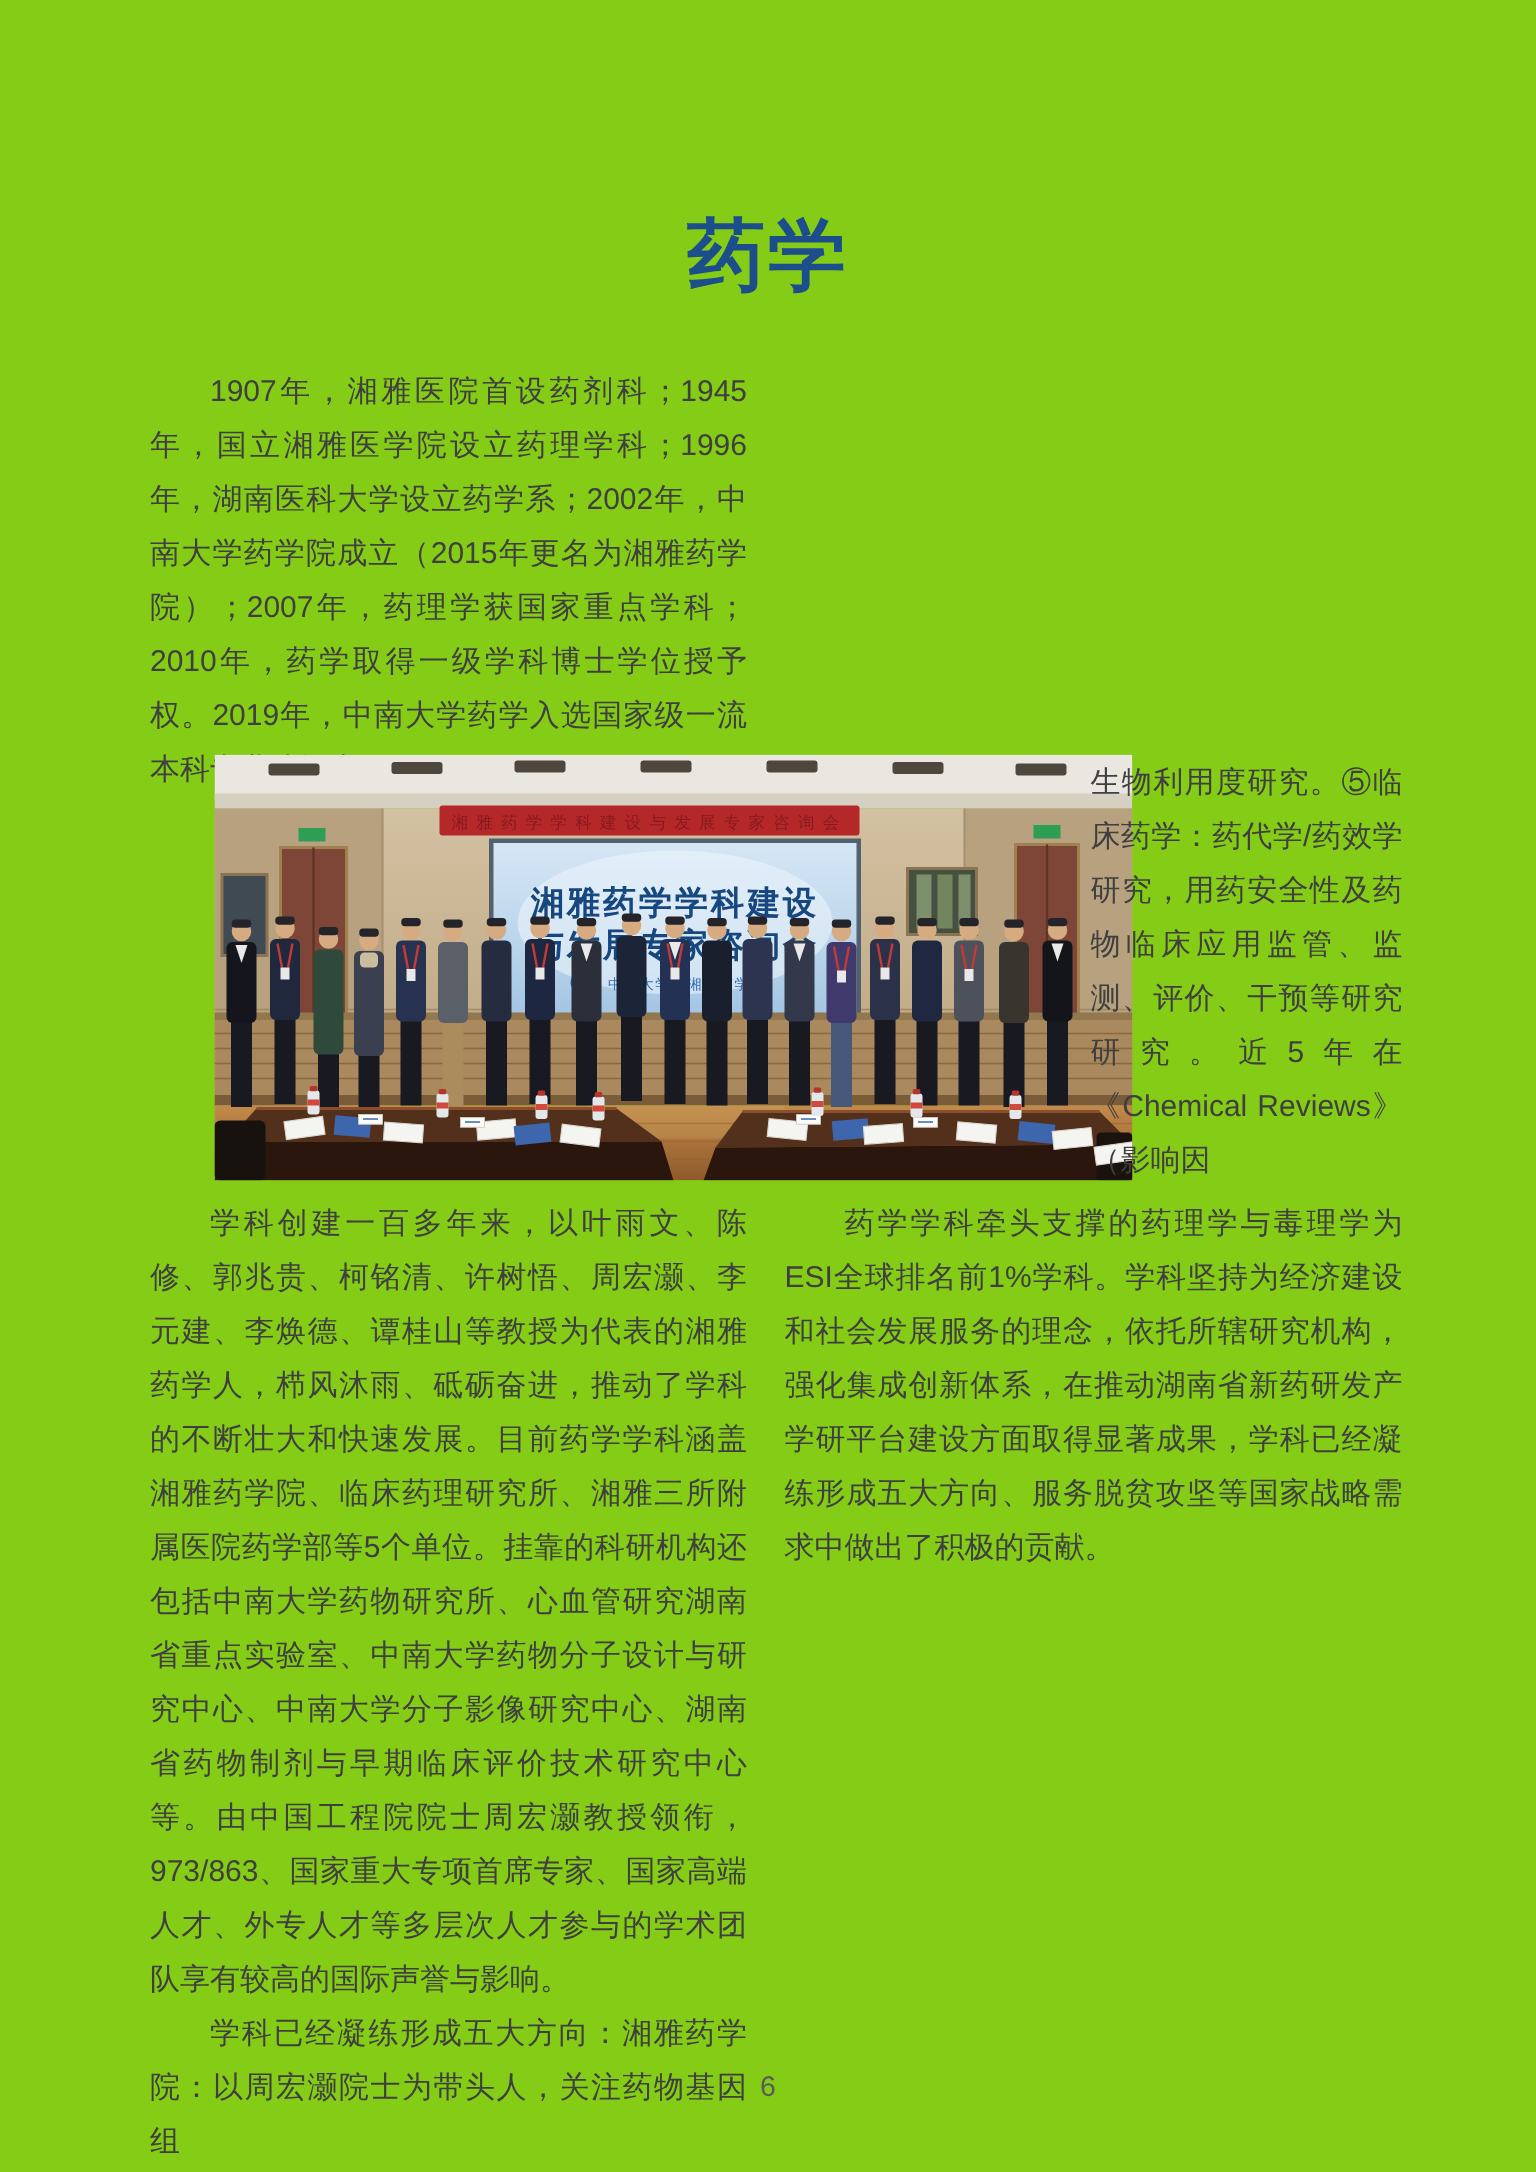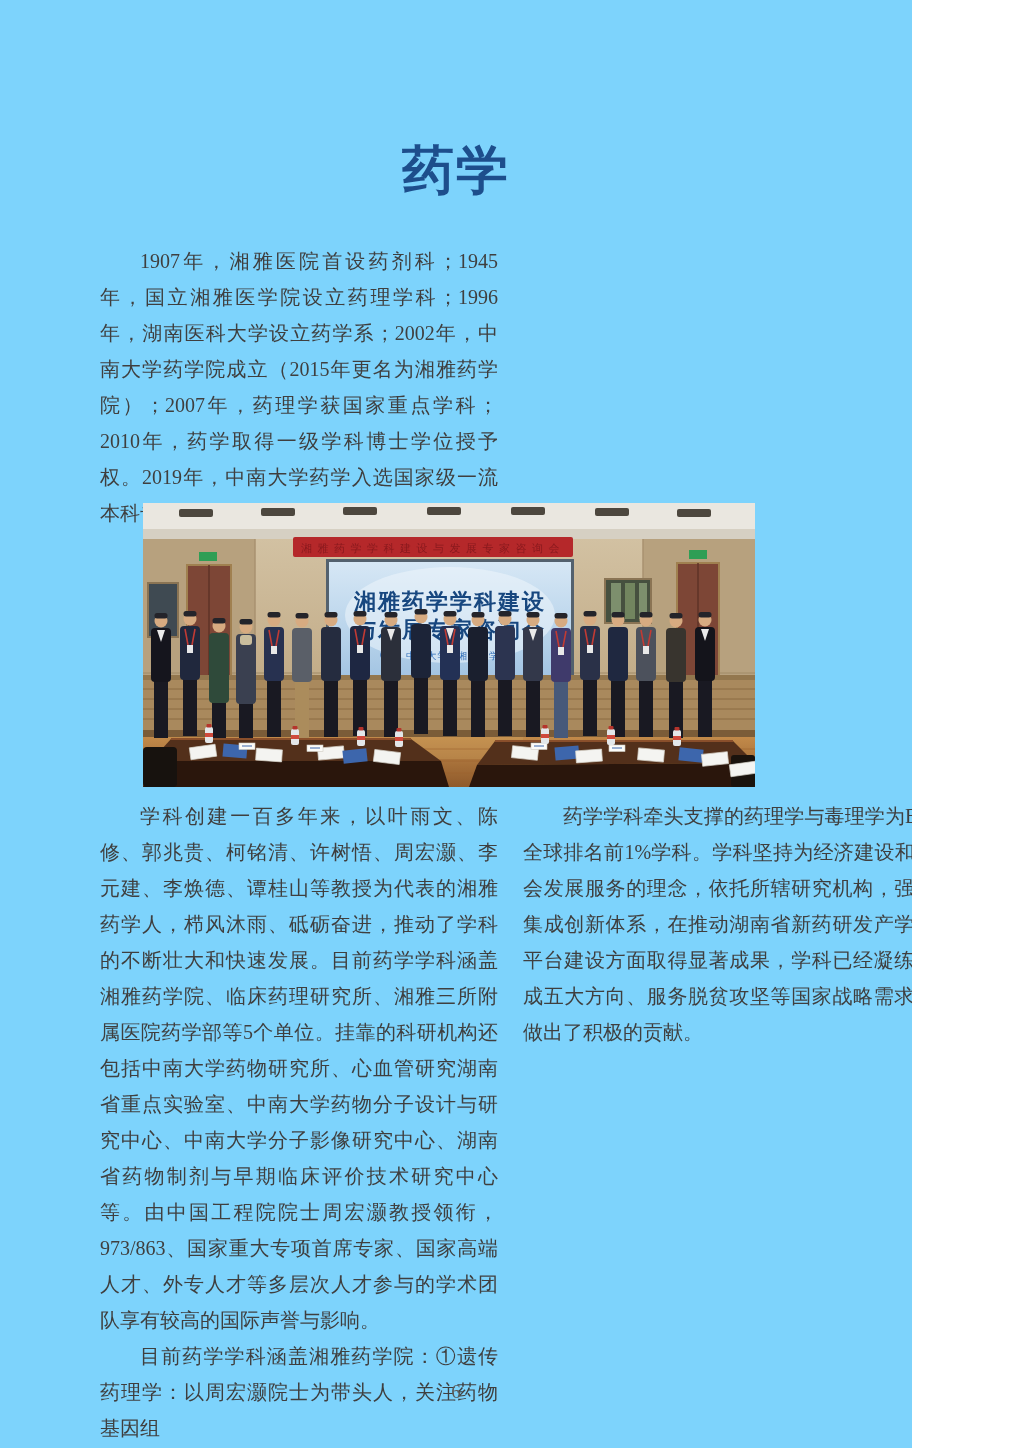--- a/index.html
+++ b/index.html
@@ -4,23 +4,23 @@
 <style>
   :root{
     --title-blue:#1d4e8c;
     --body-text:#3f3f3f;
     --banner-red:#b5282a;
     --screen-text-blue:#17477f;
   }
   html,body{margin:0;padding:0;background:#ffffff;}
   .page{
     position:relative;
-    width:912px;height:1448px;
-    background:#7dd3fc;
-    font-family:Liberation Serif, serif;
+    width:1024px;height:1448px;
+    background:#84cc16;
+    font-family:Liberation Sans, sans-serif;
     overflow:hidden;
   }
   .page-title{
     position:absolute;left:0;top:136px;width:100%;
     text-align:center;
     font-size:52px;font-weight:900;
     color:var(--title-blue);
     letter-spacing:2px;
     margin:0;
   }
@@ -392,24 +392,27 @@
           <g>
             <rect x="530" y="227" width="8" height="16" rx="2" fill="#e3e7e9"></rect>
             <rect x="530" y="233" width="8" height="4" fill="#cf4a3c"></rect>
             <rect x="531.5" y="224" width="5" height="3.5" rx="1" fill="#b5342c"></rect>
           </g>
           <rect x="587" y="260" width="26" height="12" fill="#f4f4f1" stroke="#d8d5cc" stroke-width="0.7" transform="rotate(-8 600 266)"></rect>
         </g>
     </svg>
   </div>
 
+  <div class="body-text col-right-narrow">
+    <p>生物利用度研究。⑤临床药学：药代学/药效学研究，用药安全性及药物临床应用监管、监测、评价、干预等研究研究。近5年在《Chemical Reviews》（影响因</p>
+  </div>
 
   <div class="body-text col-left-2">
     <p class="indent">学科创建一百多年来，以叶雨文、陈修、郭兆贵、柯铭清、许树悟、周宏灏、李元建、李焕德、谭桂山等教授为代表的湘雅药学人，栉风沐雨、砥砺奋进，推动了学科的不断壮大和快速发展。目前药学学科涵盖湘雅药学院、临床药理研究所、湘雅三所附属医院药学部等5个单位。挂靠的科研机构还包括中南大学药物研究所、心血管研究湖南省重点实验室、中南大学药物分子设计与研究中心、中南大学分子影像研究中心、湖南省药物制剂与早期临床评价技术研究中心等。由中国工程院院士周宏灏教授领衔，973/863、国家重大专项首席专家、国家高端人才、外专人才等多层次人才参与的学术团队享有较高的国际声誉与影响。</p>
-    <p class="indent">目前药学学科涵盖湘雅药学院：①遗传药理学：以周宏灏院士为带头人，关注药物基因组</p>
+    <p class="indent">学科已经凝练形成五大方向：湘雅药学院：以周宏灏院士为带头人，关注药物基因组</p>
   </div>
 
   <div class="body-text col-right-bottom">
     <p class="indent">药学学科牵头支撑的药理学与毒理学为ESI全球排名前1%学科。学科坚持为经济建设和社会发展服务的理念，依托所辖研究机构，强化集成创新体系，在推动湖南省新药研发产学研平台建设方面取得显著成果，学科已经凝练形成五大方向、服务脱贫攻坚等国家战略需求中做出了积极的贡献。</p>
   </div>
 
   <div class="page-number">6</div>
 
 </div>
 

